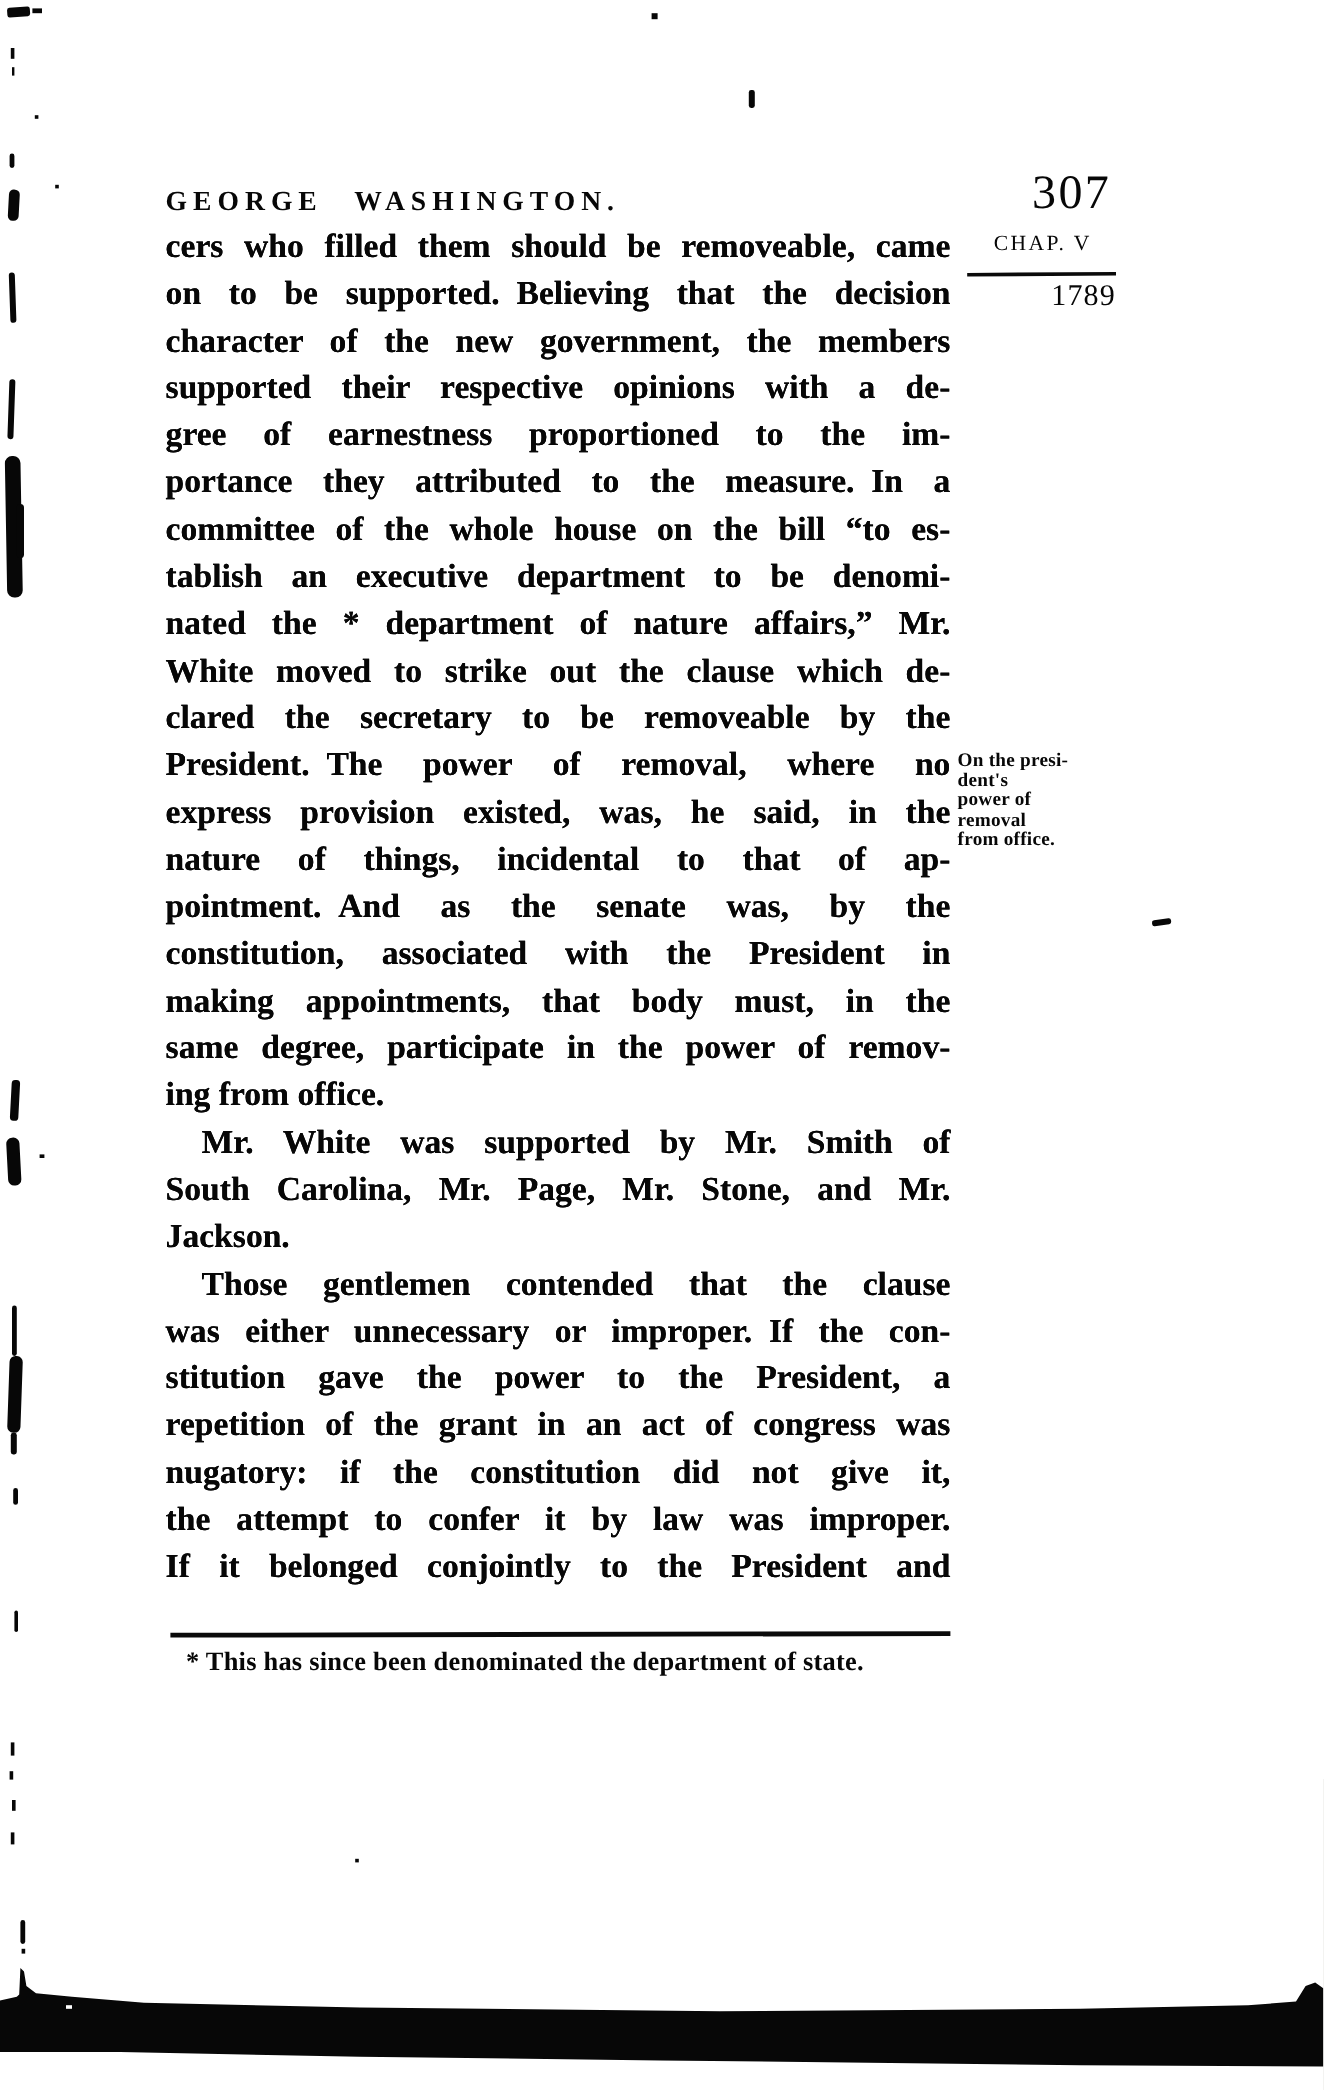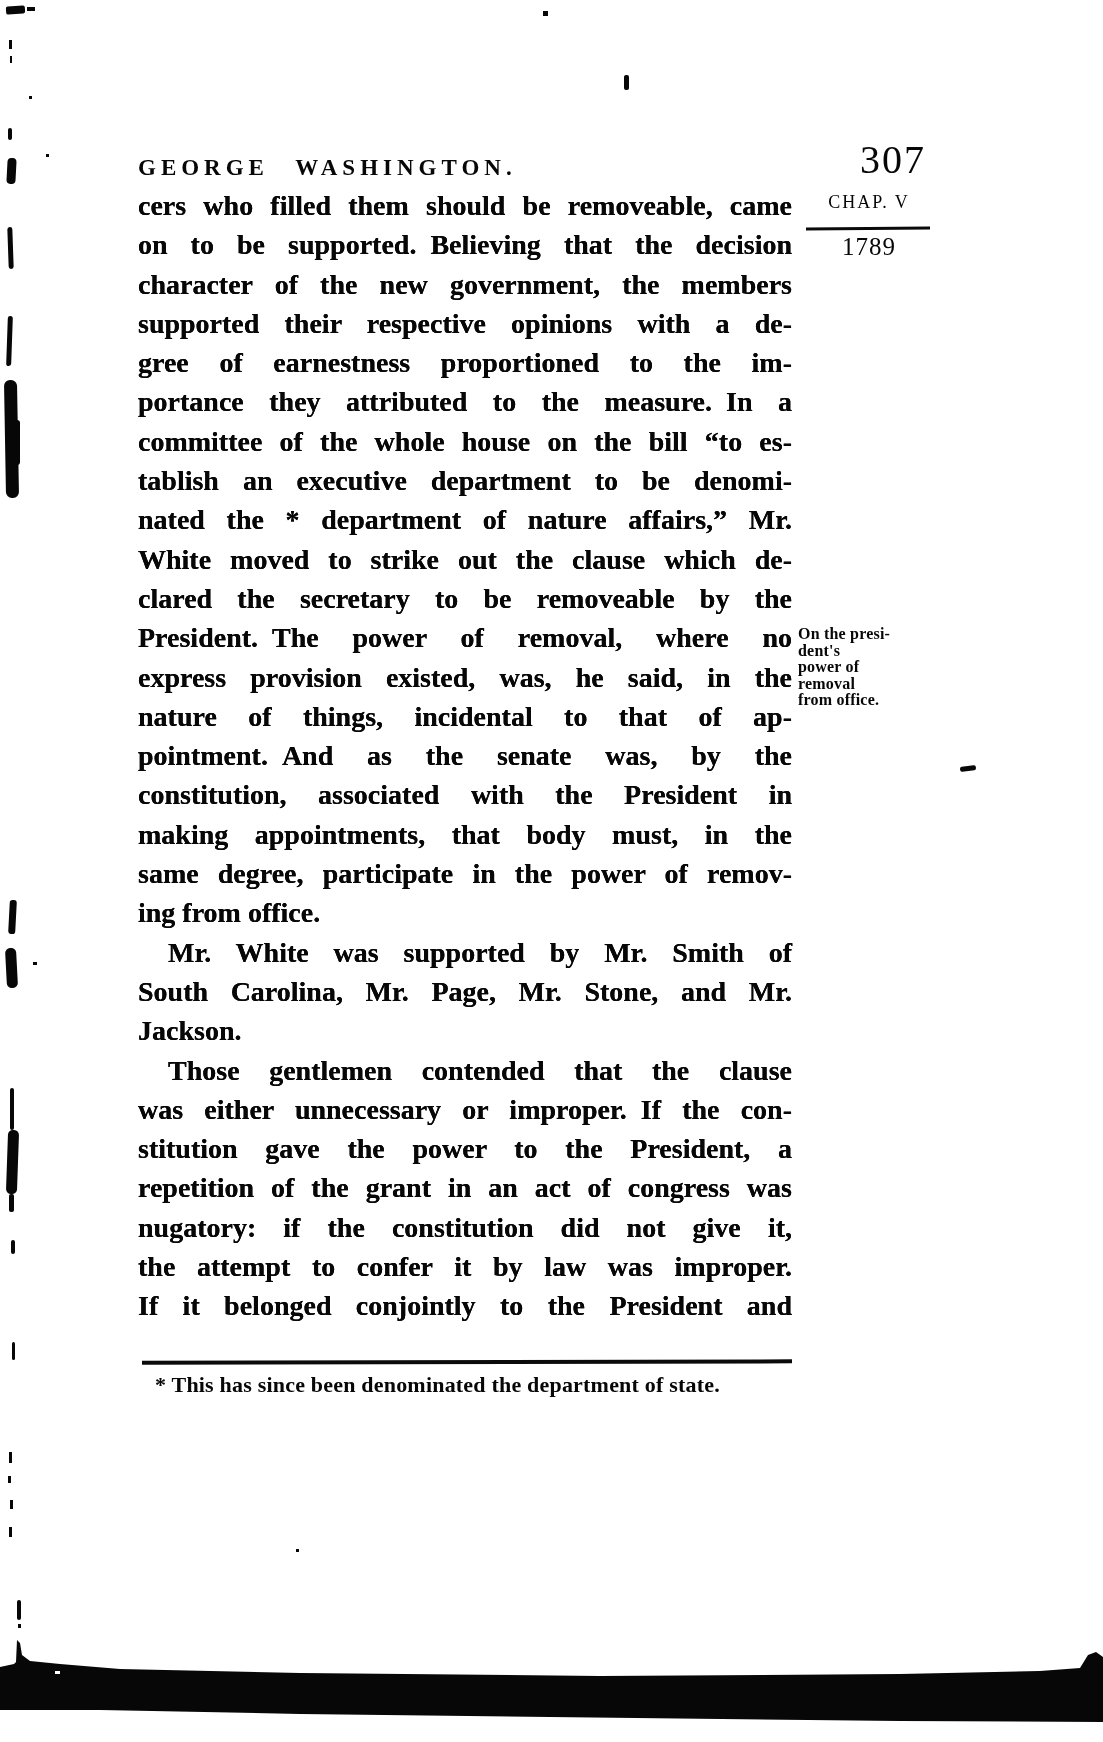--- a/index.html
+++ b/index.html
@@ -24,21 +24,21 @@
   .chapter-label{
     position:absolute;left:808px;top:192px;width:122px;
     text-align:center;font-size:18px;font-weight:normal;letter-spacing:2px;
   }
   .chapter-rule{
     position:absolute;left:806px;top:227px;width:124px;height:3px;
     background:#0a0a0a;transform:rotate(-0.4deg);
   }
   .year-label{
     position:absolute;left:808px;top:233px;width:122px;
-    text-align:center;font-size:25px;letter-spacing:1px;
+    text-align:right;font-size:25px;letter-spacing:1px;
   }
   
   .side-note{
     position:absolute;left:798px;top:590px;width:132px;
     font-size:16px;line-height:16.5px;font-weight:600;
     letter-spacing:0.2px;
     margin-top:36px;
   }
   .mline{white-space:nowrap;}
   

